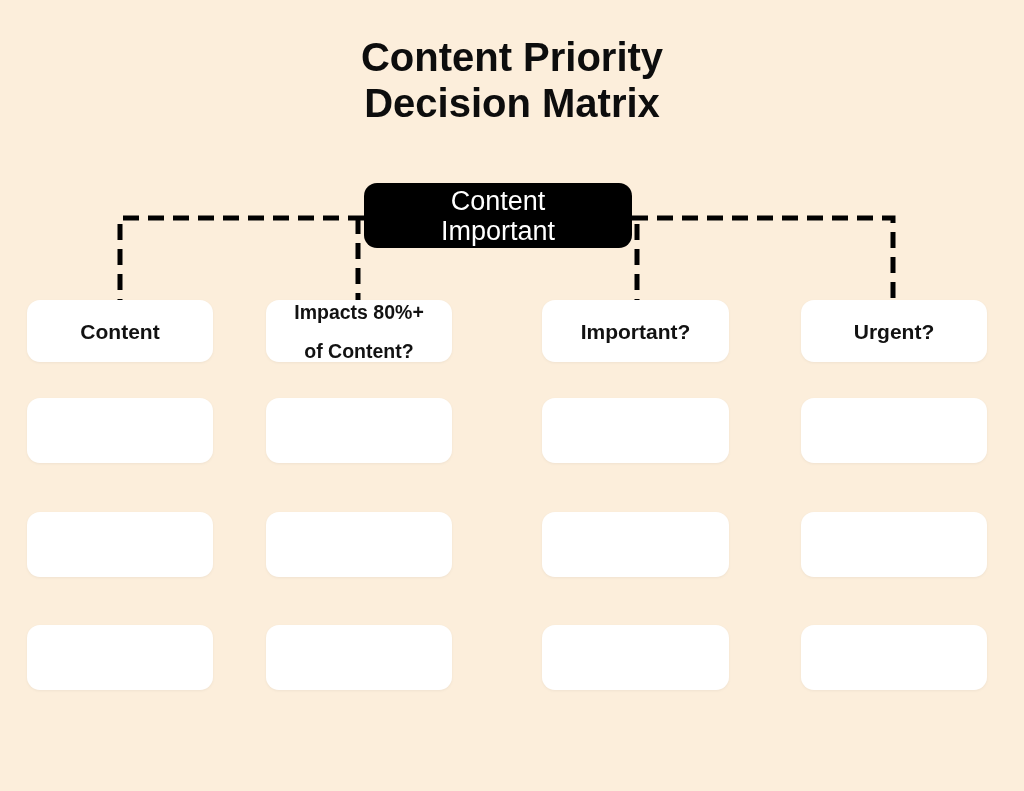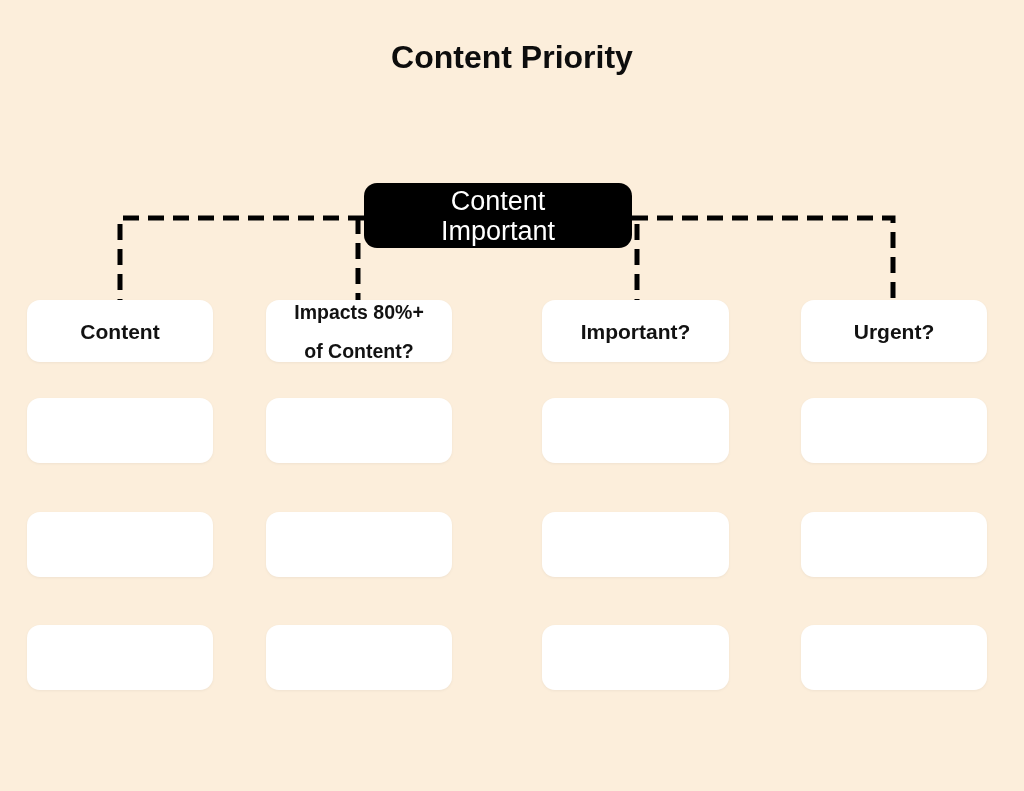--- a/index.html
+++ b/index.html
@@ -14,21 +14,21 @@
     background: var(--bg, #FCEEDB);
     overflow: hidden;
   }
 
   .title {
     position: absolute;
     top: 34px;
     left: 0;
     width: 100%;
     text-align: center;
-    font-size: 32px;
+    font-size: 40px;
     line-height: 46px;
     font-weight: 700;
     color: #0d0d0d;
     z-index: 2;
   }
 
   .connectors {
     position: absolute;
     top: 0;
     left: 0;
@@ -94,20 +94,21 @@
   .row2 { top: 512px; }
   .row3 { top: 625px; }
 </style>
 </head>
 <body>
 
 <div class="canvas">
 
   <h1 class="title">
     <span>Content Priority</span><br>
+    <span>Decision Matrix</span>
   </h1>
 
   <svg class="connectors" width="1024" height="791" viewBox="0 0 1024 791">
     <path d="M364 218 H120 V300" fill="none" stroke="#000000" stroke-width="5" stroke-dasharray="16 9"></path>
     <path d="M358 218 V300" fill="none" stroke="#000000" stroke-width="5" stroke-dasharray="16 9"></path>
     <path d="M632 218 H893 V300" fill="none" stroke="#000000" stroke-width="5" stroke-dasharray="16 9"></path>
     <path d="M637 224 V300" fill="none" stroke="#000000" stroke-width="5" stroke-dasharray="16 9"></path>
   </svg>
 
   <div class="root-node">

